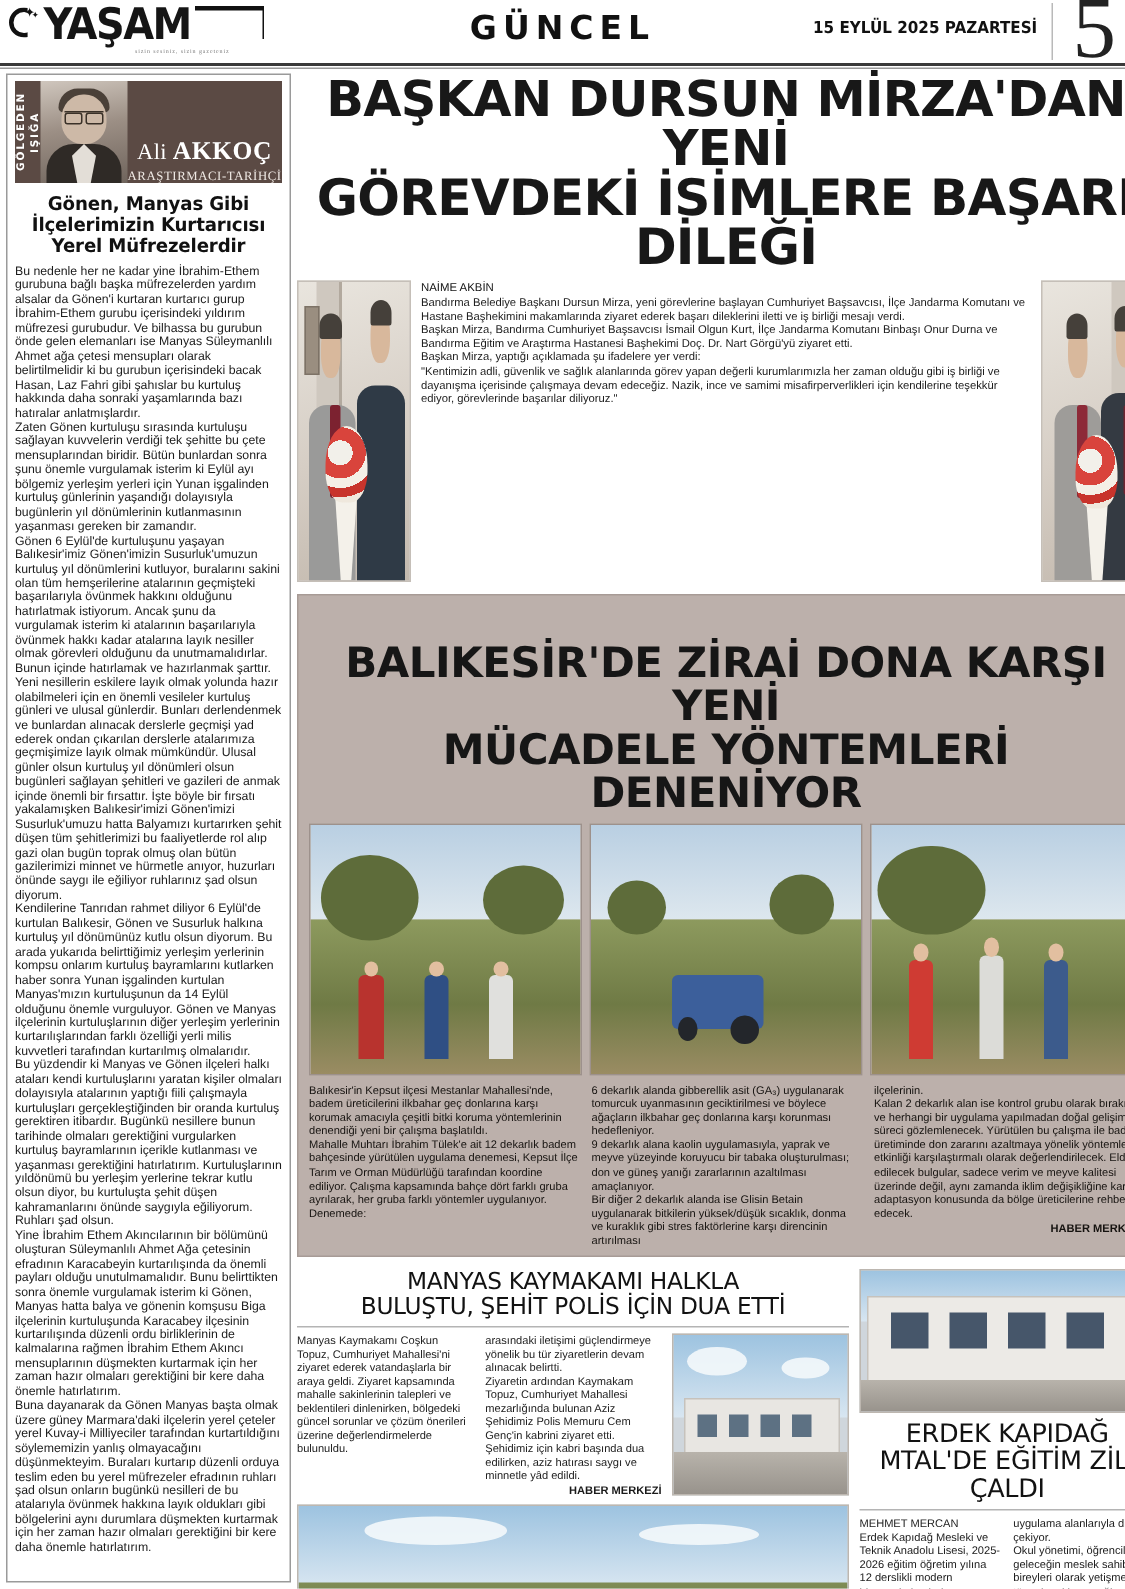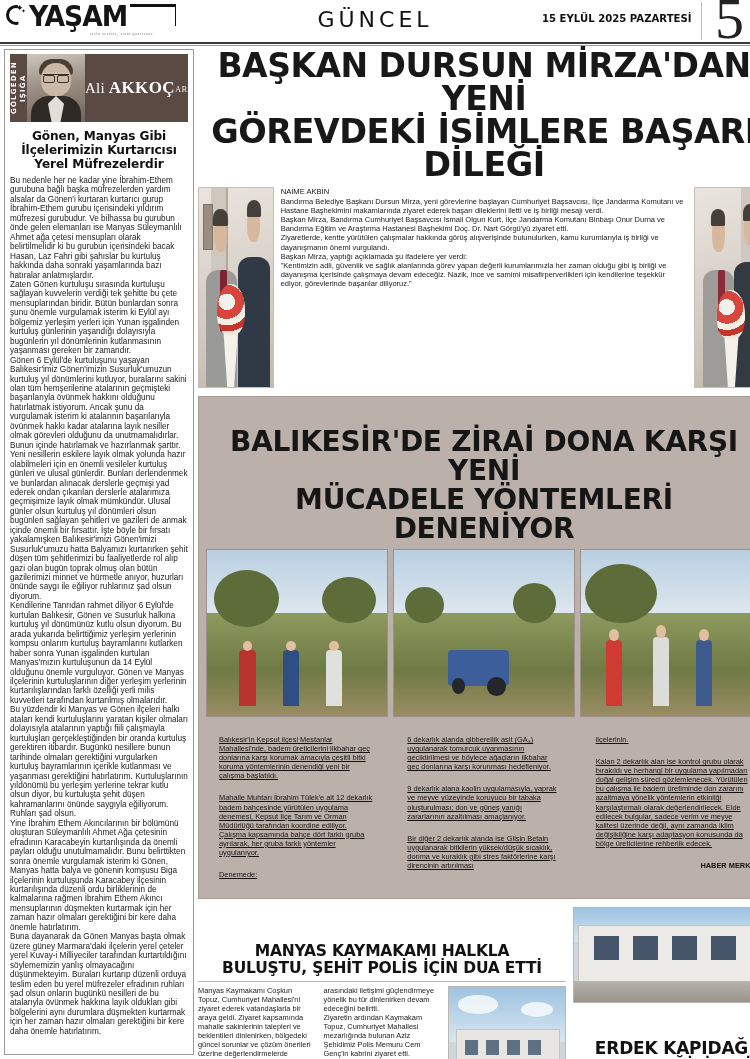--- a/index.html
+++ b/index.html
@@ -33,21 +33,21 @@
   }
   .logo-bar-top{position:absolute;left:126px;top:3px;width:48px;height:3px;background:#111;}
   .logo-bar-right{position:absolute;left:171px;top:3px;width:3px;height:22px;background:#111;}
   .logo-sub{
     position:absolute;left:86px;top:30px;font-size:4px;letter-spacing:.6px;color:#7a7a7a;
     font-family:"Liberation Serif", serif;
   }
   .section-title{
     position:absolute;left:0;right:0;top:7px;text-align:center;
     font-family:"DejaVu Sans", sans-serif;
-    font-weight:normal;font-size:22px;letter-spacing:4px;color:#111;
+    font-weight:bold;font-size:22px;letter-spacing:4px;color:#111;
   }
   .masthead-date{
     position:absolute;right:58px;top:12px;
     font-family:"DejaVu Sans", sans-serif;
     font-weight:bold;font-size:11px;letter-spacing:0px;color:#111;
     transform:scaleX(.92);transform-origin:right center;
   }
   .page-number{
     position:absolute;right:6px;top:-10px;
     font-family:"Liberation Serif", serif;
@@ -77,21 +77,21 @@
     width:58px;flex:0 0 auto;background:linear-gradient(170deg,#cfc6bd 0%,#9c8f85 45%,#6f645c 100%);
     position:relative;overflow:hidden;
   }
   .ph-head{position:absolute;left:14px;top:9px;width:30px;height:33px;border-radius:48% 48% 44% 44%;background:#cdb9a7;}
   .ph-hair{position:absolute;left:12px;top:5px;width:34px;height:16px;border-radius:16px 16px 4px 4px;background:#4a4038;}
   .ph-glass{position:absolute;left:16px;top:20px;width:26px;height:6px;border-top:1.4px solid #3a3128;}
   .ph-glass:before,.ph-glass:after{content:"";position:absolute;top:0;width:10px;height:6px;border:1.2px solid #3a3128;border-radius:2px;}
   .ph-glass:before{left:0;} .ph-glass:after{right:0;}
   .ph-body{position:absolute;left:4px;top:42px;width:50px;height:28px;background:#2f2a26;border-radius:18px 18px 0 0;}
   .ph-shirt{position:absolute;left:21px;top:42px;width:16px;height:26px;background:#e3ded7;clip-path:polygon(50% 0,100% 30%,78% 100%,22% 100%,0 30%);}
-  .author-names{flex:1 1 auto;display:flex;flex-direction:row;align-items:center;justify-content:flex-end;padding-right:4px;}
+  .author-names{flex:1 1 auto;display:flex;flex-direction:column;align-items:center;justify-content:flex-end;padding-right:4px;}
   .author-name{
     font-family:"Liberation Serif", serif;color:#fff;font-size:15px;line-height:17px;letter-spacing:.2px;white-space:nowrap;
   }
   .author-name b{font-size:17px;font-weight:bold;letter-spacing:.4px;}
   .author-role{
     font-family:"Liberation Serif", serif;color:#efe9e4;font-size:8.5px;letter-spacing:.4px;margin-top:1px;white-space:nowrap;
   }
   .col-headline{
     text-align:center;font-family:"DejaVu Sans", sans-serif;font-weight:bold;
     font-size:12.5px;line-height:14px;color:#111;margin:7px 1px 5px 1px;letter-spacing:-.1px;
@@ -147,30 +147,30 @@
   .ground{position:absolute;left:0;right:0;bottom:0;height:62%;background:linear-gradient(180deg,#8d9a5e 0%,#6f7a45 55%,#9a8c63 100%);}
   .tree{position:absolute;border-radius:50%;background:#5e6c3a;}
   .worker{position:absolute;bottom:6%;width:9%;height:34%;border-radius:4px 4px 0 0;}
   .worker .wh{position:absolute;left:20%;top:-16%;width:60%;height:18%;border-radius:50%;background:#e2bfa0;}
   .tractor{position:absolute;left:30%;bottom:18%;width:34%;height:22%;background:#3c5f9b;border-radius:4px;}
   .tractor:after{content:"";position:absolute;left:6%;bottom:-22%;width:22%;height:44%;border-radius:50%;background:#23262b;}
   .tractor:before{content:"";position:absolute;right:6%;bottom:-26%;width:30%;height:52%;border-radius:50%;background:#23262b;}
 
   .feature-cols{display:flex;gap:9px;font-size:7.4px;line-height:9.05px;color:#15120f;}
   .feature-cols>div{flex:1 1 0;}
-  .feature-cols p{margin:13px;text-decoration:underline;}
+  .feature-cols p{margin:0;}
   .credit{text-align:right;display:block;margin-top:1px;font-weight:bold;}
 
   
   .bottom{display:flex;gap:7px;margin-top:8px;}
   .bstory{flex:1 1 0;}
   .bstory.left-story{flex:0 0 368px;}
   .bhead{
-    font-family:"DejaVu Sans", sans-serif;font-weight:bold;text-align:center;color:#121212;
-    font-size:15.5px;line-height:17px;letter-spacing:-.2px;text-transform:uppercase;margin-top:36px;
+    font-family:"DejaVu Sans", sans-serif;font-weight:normal;text-align:center;color:#121212;
+    font-size:15.5px;line-height:17px;letter-spacing:-.2px;text-transform:uppercase;
   }
   .bhead.right-head{font-size:17px;line-height:18.5px;}
   .bsep{height:1px;background:#b4b4b4;margin:4px 0 4px 0;}
   .b-grid{display:flex;gap:7px;}
   .b-cols{display:flex;gap:8px;font-size:7.4px;line-height:9.05px;color:#1b1b1b;flex:1 1 auto;}
   .b-cols>div{flex:1 1 0;}
   .b-cols p{margin:0;}
   .bphoto{flex:0 0 auto;position:relative;overflow:hidden;border:1px solid #bdb7b0;box-sizing:border-box;background:#cfd6dc;}
   .bld-sky{position:absolute;left:0;right:0;top:0;height:52%;background:linear-gradient(180deg,#9dc3e0 0%,#d8e6f1 100%);}
   .cloud{position:absolute;border-radius:50%;background:#f4f8fb;opacity:.9;}
@@ -263,21 +263,20 @@
           <div class="p-hair" style="left:28%;top:2%;width:42%;height:9%;"></div>
         </div>
         <div class="bouq-wrap" style="left:26%;bottom:0;width:34%;height:38%;"></div>
         <div class="bouquet" style="left:24%;bottom:26%;width:38%;height:26%;"></div>
       </div>
 
       <div class="lead-text">
         <div class="byline">NAİME AKBİN</div>
         <p>Bandırma Belediye Başkanı Dursun Mirza, yeni görevlerine başlayan Cumhuriyet Başsavcısı, İlçe Jandarma Komutanı ve Hastane Başhekimini makamlarında ziyaret ederek başarı dileklerini iletti ve iş birliği mesajı verdi.</p>
         <p>Başkan Mirza, Bandırma Cumhuriyet Başsavcısı İsmail Olgun Kurt, İlçe Jandarma Komutanı Binbaşı Onur Durna ve Bandırma Eğitim ve Araştırma Hastanesi Başhekimi Doç. Dr. Nart Görgü'yü ziyaret etti.</p>
-        <p>Ziyaretlerde, kentte yürütülen çalışmalar hakkında görüş alışverişinde bulunulurken, kamu kurumlarıyla iş birliği ve dayanışmanın önemi vurgulandı.</p>
         <p>Başkan Mirza, yaptığı açıklamada şu ifadelere yer verdi:</p>
         <p>"Kentimizin adli, güvenlik ve sağlık alanlarında görev yapan değerli kurumlarımızla her zaman olduğu gibi iş birliği ve dayanışma içerisinde çalışmaya devam edeceğiz. Nazik, ince ve samimi misafirperverlikleri için kendilerine teşekkür ediyor, görevlerinde başarılar diliyoruz."</p>
       </div>
 
       <div class="photo" style="width:166px;height:201px;">
         <div class="room"></div>
         <div class="doorway" style="left:62%;width:26%;height:54%;"></div>
         <div class="person" style="left:10%;width:44%;height:92%;">
           <div class="p-body" style="left:2%;width:96%;height:64%;background:#9e9c99;"></div>
           <div class="p-tie" style="left:46%;bottom:30%;height:34%;background:#8d2a38;"></div>
@@ -368,21 +367,21 @@
           <span>MANYAS KAYMAKAMI HALKLA</span><br>
           <span>BULUŞTU, ŞEHİT POLİS İÇİN DUA ETTİ</span>
         </div>
         <div class="bsep"></div>
         <div class="b-grid">
           <div class="b-cols">
             <div>
               <p>Manyas Kaymakamı Coşkun Topuz, Cumhuriyet Mahallesi'ni ziyaret ederek vatandaşlarla bir araya geldi. Ziyaret kapsamında mahalle sakinlerinin talepleri ve beklentileri dinlenirken, bölgedeki güncel sorunlar ve çözüm önerileri üzerine değerlendirmelerde bulunuldu.</p>
             </div>
             <div>
-              <p>arasındaki iletişimi güçlendirmeye yönelik bu tür dinlenirken devam edeceğini belirtti.</p>
+              <p>arasındaki iletişimi güçlendirmeye yönelik bu tür ziyaretlerin devam alınacak belirtti.</p>
               <p>Ziyaretin ardından Kaymakam Topuz, Cumhuriyet Mahallesi mezarlığında bulunan Aziz Şehidimiz Polis Memuru Cem Genç'in kabrini ziyaret etti. Şehidimiz için kabri başında dua edilirken, aziz hatırası saygı ve minnetle yâd edildi.</p>
               <span class="credit">HABER MERKEZİ</span>
             </div>
           </div>
           <div class="bphoto" style="width:118px;height:108px;">
             <div class="bld-sky"></div>
             <div class="cloud" style="left:8%;top:8%;width:34%;height:18%;"></div>
             <div class="cloud" style="right:10%;top:14%;width:28%;height:14%;"></div>
             <div class="bld" style="left:6%;top:40%;width:88%;height:44%;"></div>
             <div class="bld-win" style="left:14%;top:50%;width:11%;height:14%;"></div>

